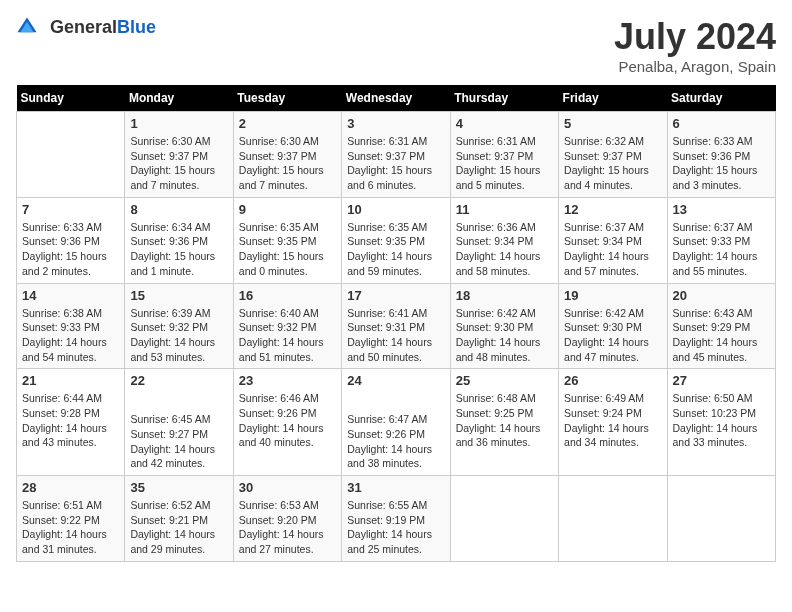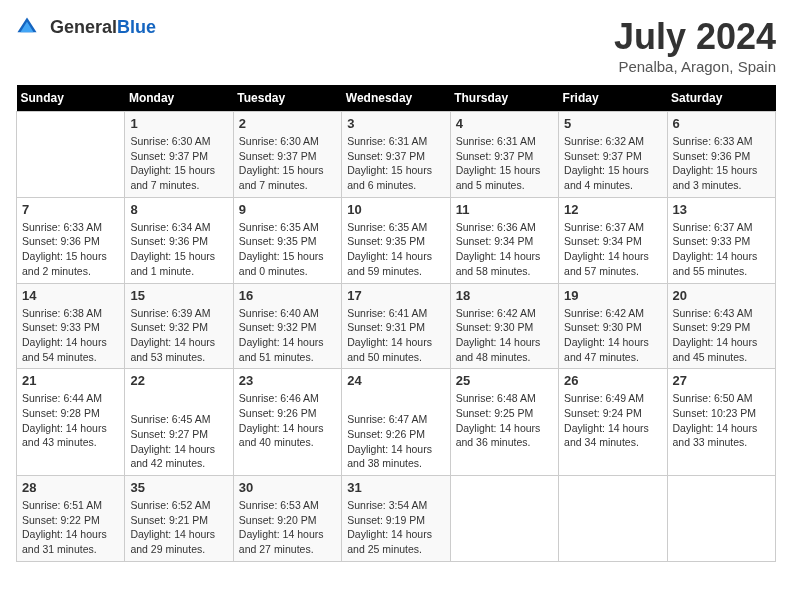--- a/index.html
+++ b/index.html
@@ -336,21 +336,21 @@
         </td>
         <td>
           <span class="day-number">30</span>
           <div class="day-info" style="white-space: pre-line;">Sunrise: 6:53 AM
 Sunset: 9:20 PM
 Daylight: 14 hours
 and 27 minutes.</div>
         </td>
         <td>
           <span class="day-number">31</span>
-          <div class="day-info" style="white-space: pre-line;">Sunrise: 3:54 AM
+          <div class="day-info" style="white-space: pre-line;">Sunrise: 6:55 AM
 Sunset: 9:19 PM
 Daylight: 14 hours
 and 25 minutes.</div>
         </td>
         <td class="empty"></td>
         <td class="empty"></td>
         <td class="empty"></td>
       </tr>
     </tbody>
 </table>

